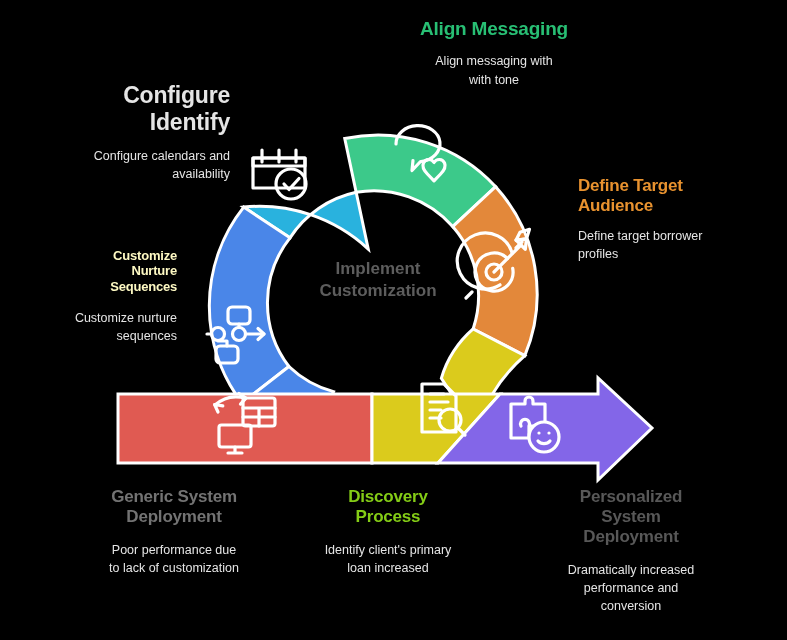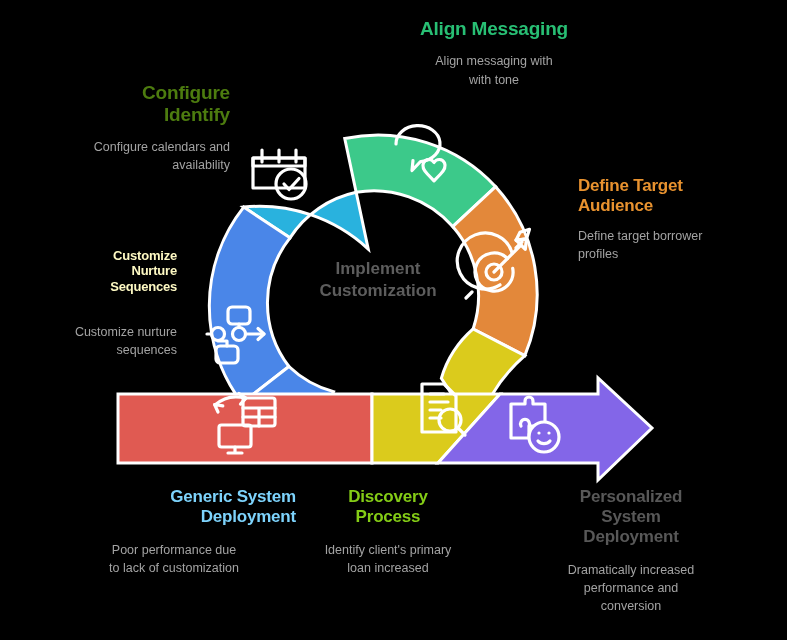--- a/index.html
+++ b/index.html
@@ -10,51 +10,51 @@
   }
   #stage{position:absolute;inset:0;width:748px;height:640px;}
   svg#art{position:absolute;left:0;top:0;width:787px;height:640px;}
 
   .lbl{position:absolute;}
   .title{
     font-weight:bold;line-height:1.18;margin:0;
     letter-spacing:-0.2px;
   }
   .desc{
-    color:#a3a3a3;font-size:12.5px;line-height:1.45;margin:0;
+    color:#e5e5e5;font-size:12.5px;line-height:1.45;margin:0;
     font-weight:normal;
   }
 
   
   #align-messaging{left:364px;top:18px;width:260px;text-align:center;}
   #align-messaging .title{font-size:19px;color:#28bf74;}
   #align-messaging .desc{margin-top:12px;}
 
   
   #configure-calendars{left:20px;top:82px;width:210px;text-align:right;}
-  #configure-calendars .title{font-size:19px;color:#4d7c0f;}
+  #configure-calendars .title{font-size:23px;color:#e5e5e5;}
   #configure-calendars .desc{margin-top:11px;}
 
   
   #customize-nurture{left:20px;top:248px;width:157px;text-align:right;}
   #customize-nurture .title{font-size:13px;color:#fef9c3;}
-  #customize-nurture .desc{margin-top:29px;}
+  #customize-nurture .desc{margin-top:15px;}
 
   
   #define-target{left:578px;top:176px;width:196px;text-align:left;}
   #define-target .title{font-size:17px;color:#e8922f;}
   #define-target .desc{margin-top:11px;}
 
   
   #hub{left:278px;top:258px;width:200px;text-align:center;}
   #hub .hub-text{font-size:17px;font-weight:bold;color:#5d5d5d;line-height:1.3;}
 
   
   #generic-deploy{left:52px;top:487px;width:244px;text-align:center;}
-  #generic-deploy .title{font-size:17px;color:#7dd3fc;text-align:right;}
+  #generic-deploy .title{font-size:17px;color:#737373;}
   #generic-deploy .desc{margin-top:14px;}
 
   #discovery{left:288px;top:487px;width:200px;text-align:center;}
   #discovery .title{font-size:17px;color:#84cc16;}
   #discovery .desc{margin-top:14px;}
 
   #personalized{left:506px;top:487px;width:250px;text-align:center;}
   #personalized .title{font-size:17px;color:#585858;}
   #personalized .desc{margin-top:14px;}
 

